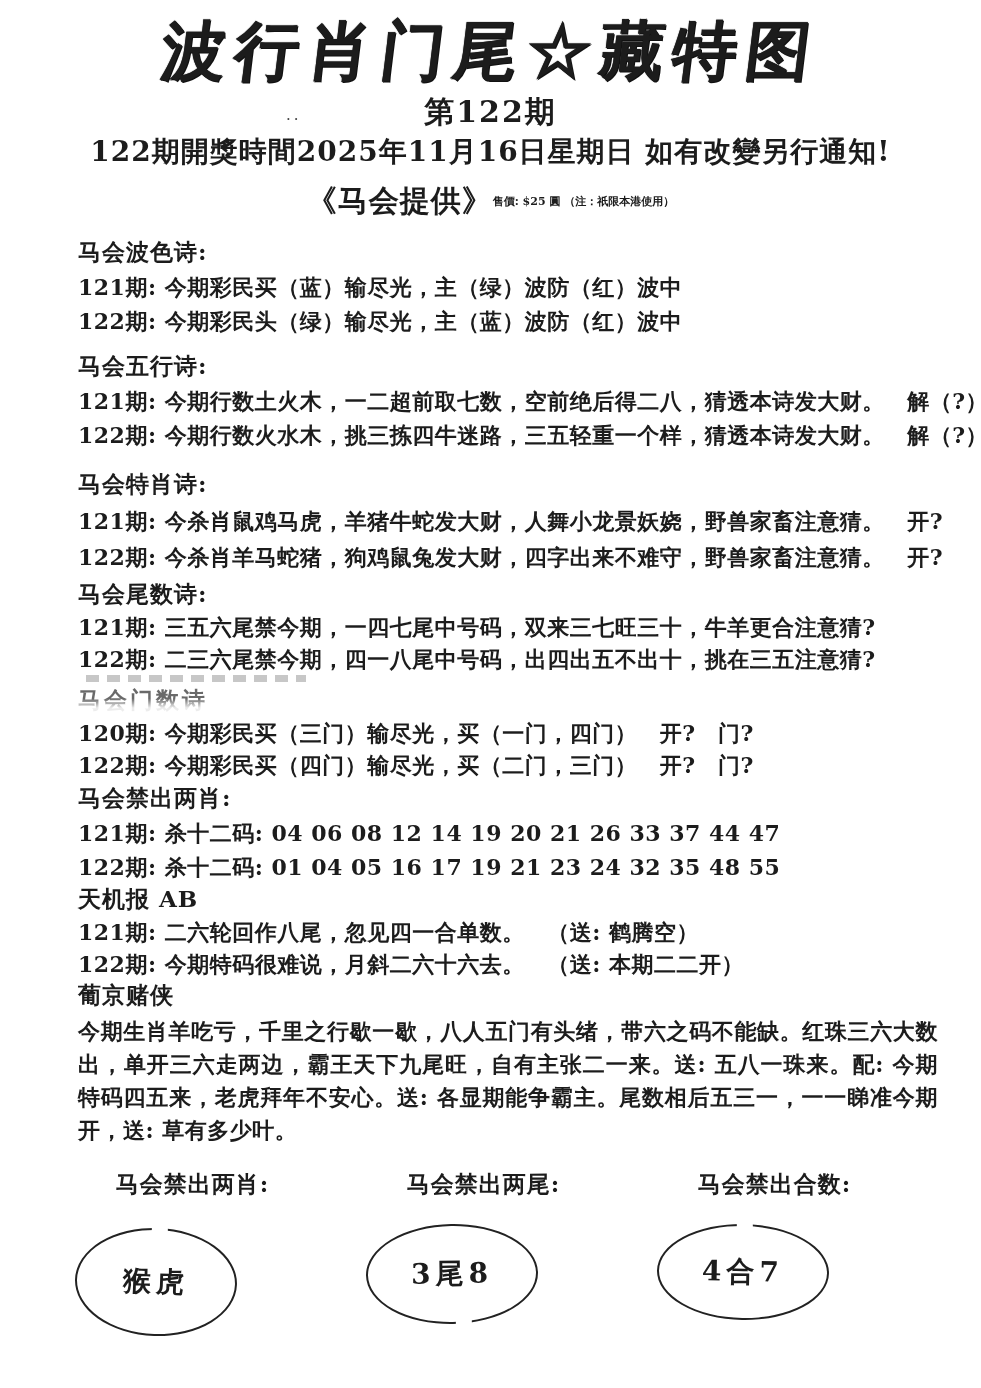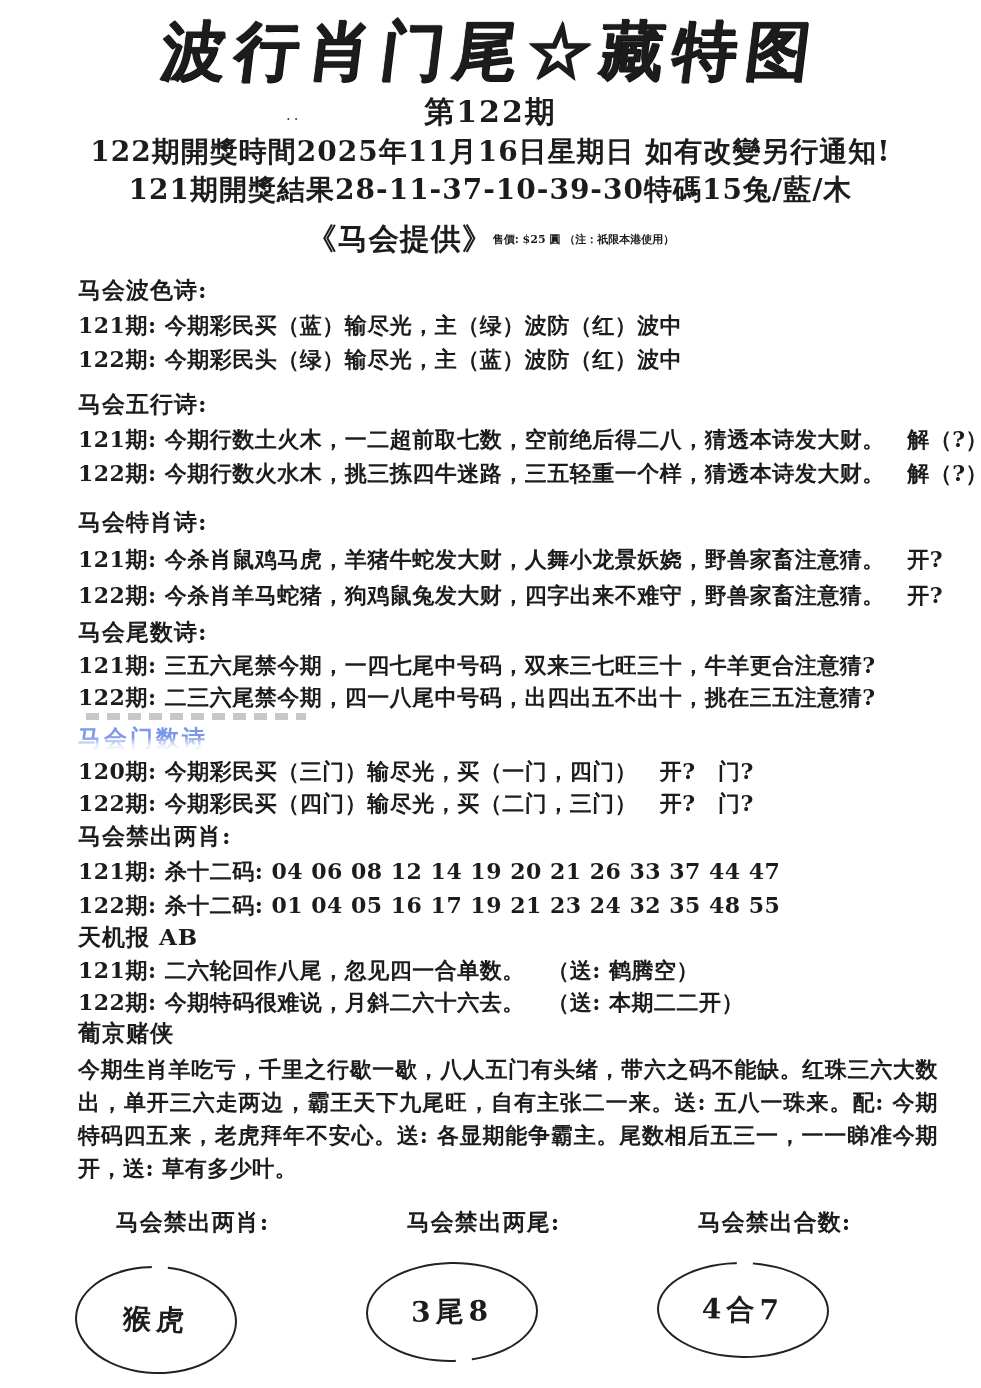--- a/index.html
+++ b/index.html
@@ -43,21 +43,21 @@
   .sec-4{margin-top:10px;}
   .sec-4 .line{margin-top:6px;}
   .sec-5{margin-top:4px;}
   .sec-5 .line{margin-top:6px;}
   .sec-6{margin-top:6px;}
   .sec-6 .line{margin-top:8px;}
   .sec-7{margin-top:5px;}
   .sec-7 .line{margin-top:6px;}
   .sec-8{margin-top:4px;}
   .faded-heading{
-    color:#1d4ed8;opacity:.62;
+    color:#000000;opacity:.62;
     -webkit-mask-image:linear-gradient(to bottom,rgba(0,0,0,.95) 45%,rgba(0,0,0,.12) 78%);
     mask-image:linear-gradient(to bottom,rgba(0,0,0,.95) 45%,rgba(0,0,0,.12) 78%);
     letter-spacing:3px;
   }
   .smudge{
     width:220px;height:7px;margin:3px 0 0 8px;
     background:repeating-linear-gradient(90deg,#9a9a9a 0 13px,transparent 13px 21px);
     opacity:.55;filter:blur(0.7px);
   }
   .para{
@@ -88,21 +88,20 @@
 
 <div class="sheet">
 
   <header>
     <div class="title">波行肖门尾☆藏特图</div>
     <div class="issue-row">
       <span class="dots">..</span>
       <span class="issue">第122期</span>
     </div>
     <div class="info">122期開獎時間2025年11月16日星期日 如有改變另行通知!</div>
-    <div class="info">121期開獎結果28-11-37-10-39-30特碼15兔/藍/木</div>
     <div class="provider-row">
       <span class="provider">《马会提供》</span>
       <span class="price">售價: $25 圓 （注：祇限本港使用）</span>
     </div>
   </header>
 
   <main class="sections">
 
     <div class="section sec-1">
       <div class="section-heading">马会波色诗:</div>

